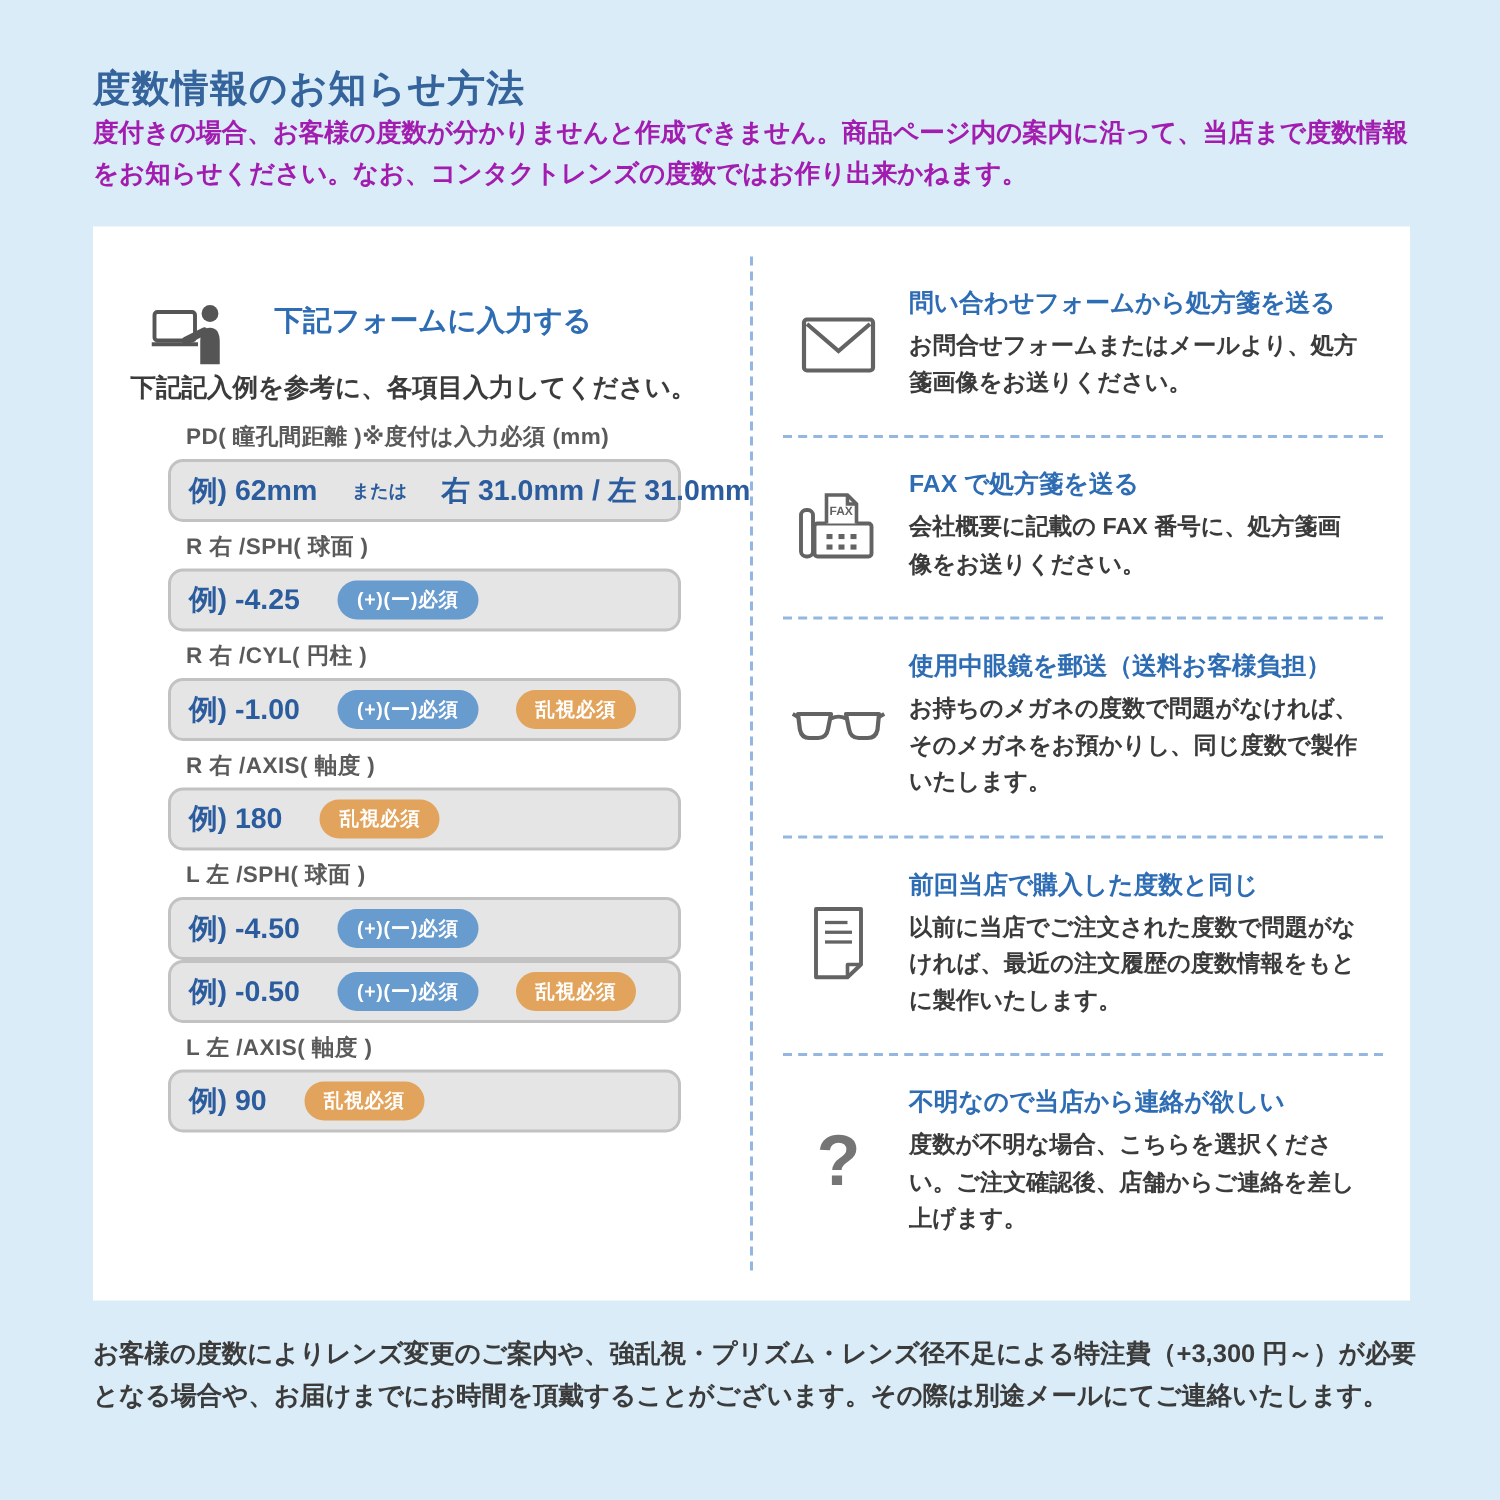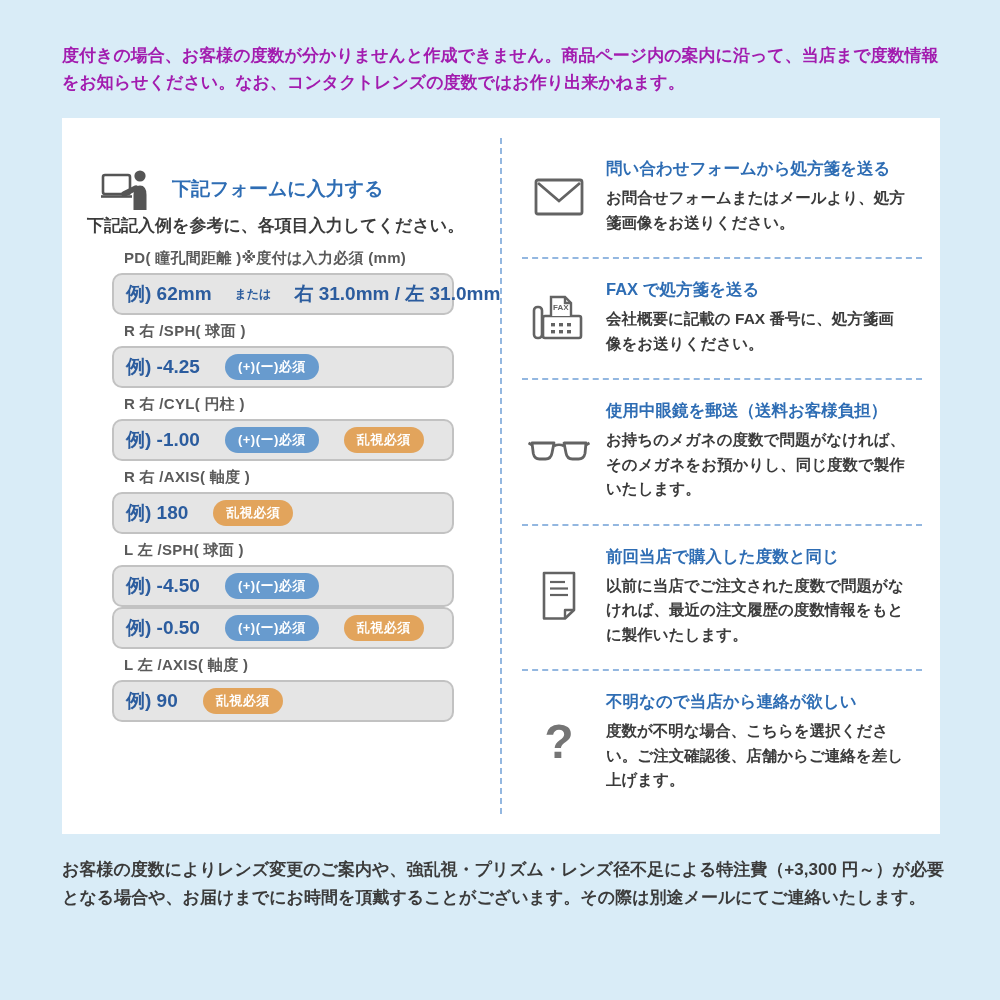--- a/index.html
+++ b/index.html
@@ -23,21 +23,21 @@
   .card {
     margin-top:22px; width:878px; height:716px; background:#ffffff;
     display:flex;
   }
 
   
   .form-col {
     width:440px; flex:0 0 440px; padding:30px 0 0 25px;
     border-right:2px dashed #93b7e0; height:676px; margin-top:20px;
   }
-  .form-header { display:flex; align-items:center; gap:21px; margin-left:14px; }
+  .form-header { display:flex; gap:32px; margin-left:14px; }
   .form-header svg { display:block; }
   .form-heading { color:#2e6db4; font-size:19px; font-weight:bold; }
   .form-instruction { margin-top:4px; font-size:17px; font-weight:bold; color:#3b3b3b; }
 
   .form-fields { margin:12px 0 0 25px; width:342px; }
   .field-label {
     font-size:15px; font-weight:bold; color:#5a5a5a;
     margin:7px 0 5px 12px; letter-spacing:0.3px;
   }
   .field-box {
@@ -69,20 +69,21 @@
   .qmark { font-size:48px; font-weight:bold; color:#757575; line-height:1; }
 
   .footer-note {
     margin-top:22px; font-size:17px; font-weight:bold; line-height:1.65; width:885px; color:#3b3b3b;
   }
 </style>
 </head>
 <body>
 
 <div class="page">
+  <h1 class="page-title">度数情報のお知らせ方法</h1>
   <p class="intro">度付きの場合、お客様の度数が分かりませんと作成できません。商品ページ内の案内に沿って、当店まで度数情報をお知らせください。なお、コンタクトレンズの度数ではお作り出来かねます。</p>
 
   <div class="card">
 
     <div class="form-col">
       <div class="form-header">
         <span>
           <svg width="50" height="42" viewBox="0 0 50 42">
             <rect x="2" y="7" width="27" height="19" rx="2" fill="none" stroke="#555" stroke-width="2.6"></rect>
             <line x1="0" y1="28.5" x2="31" y2="28.5" stroke="#555" stroke-width="2.6"></line>

